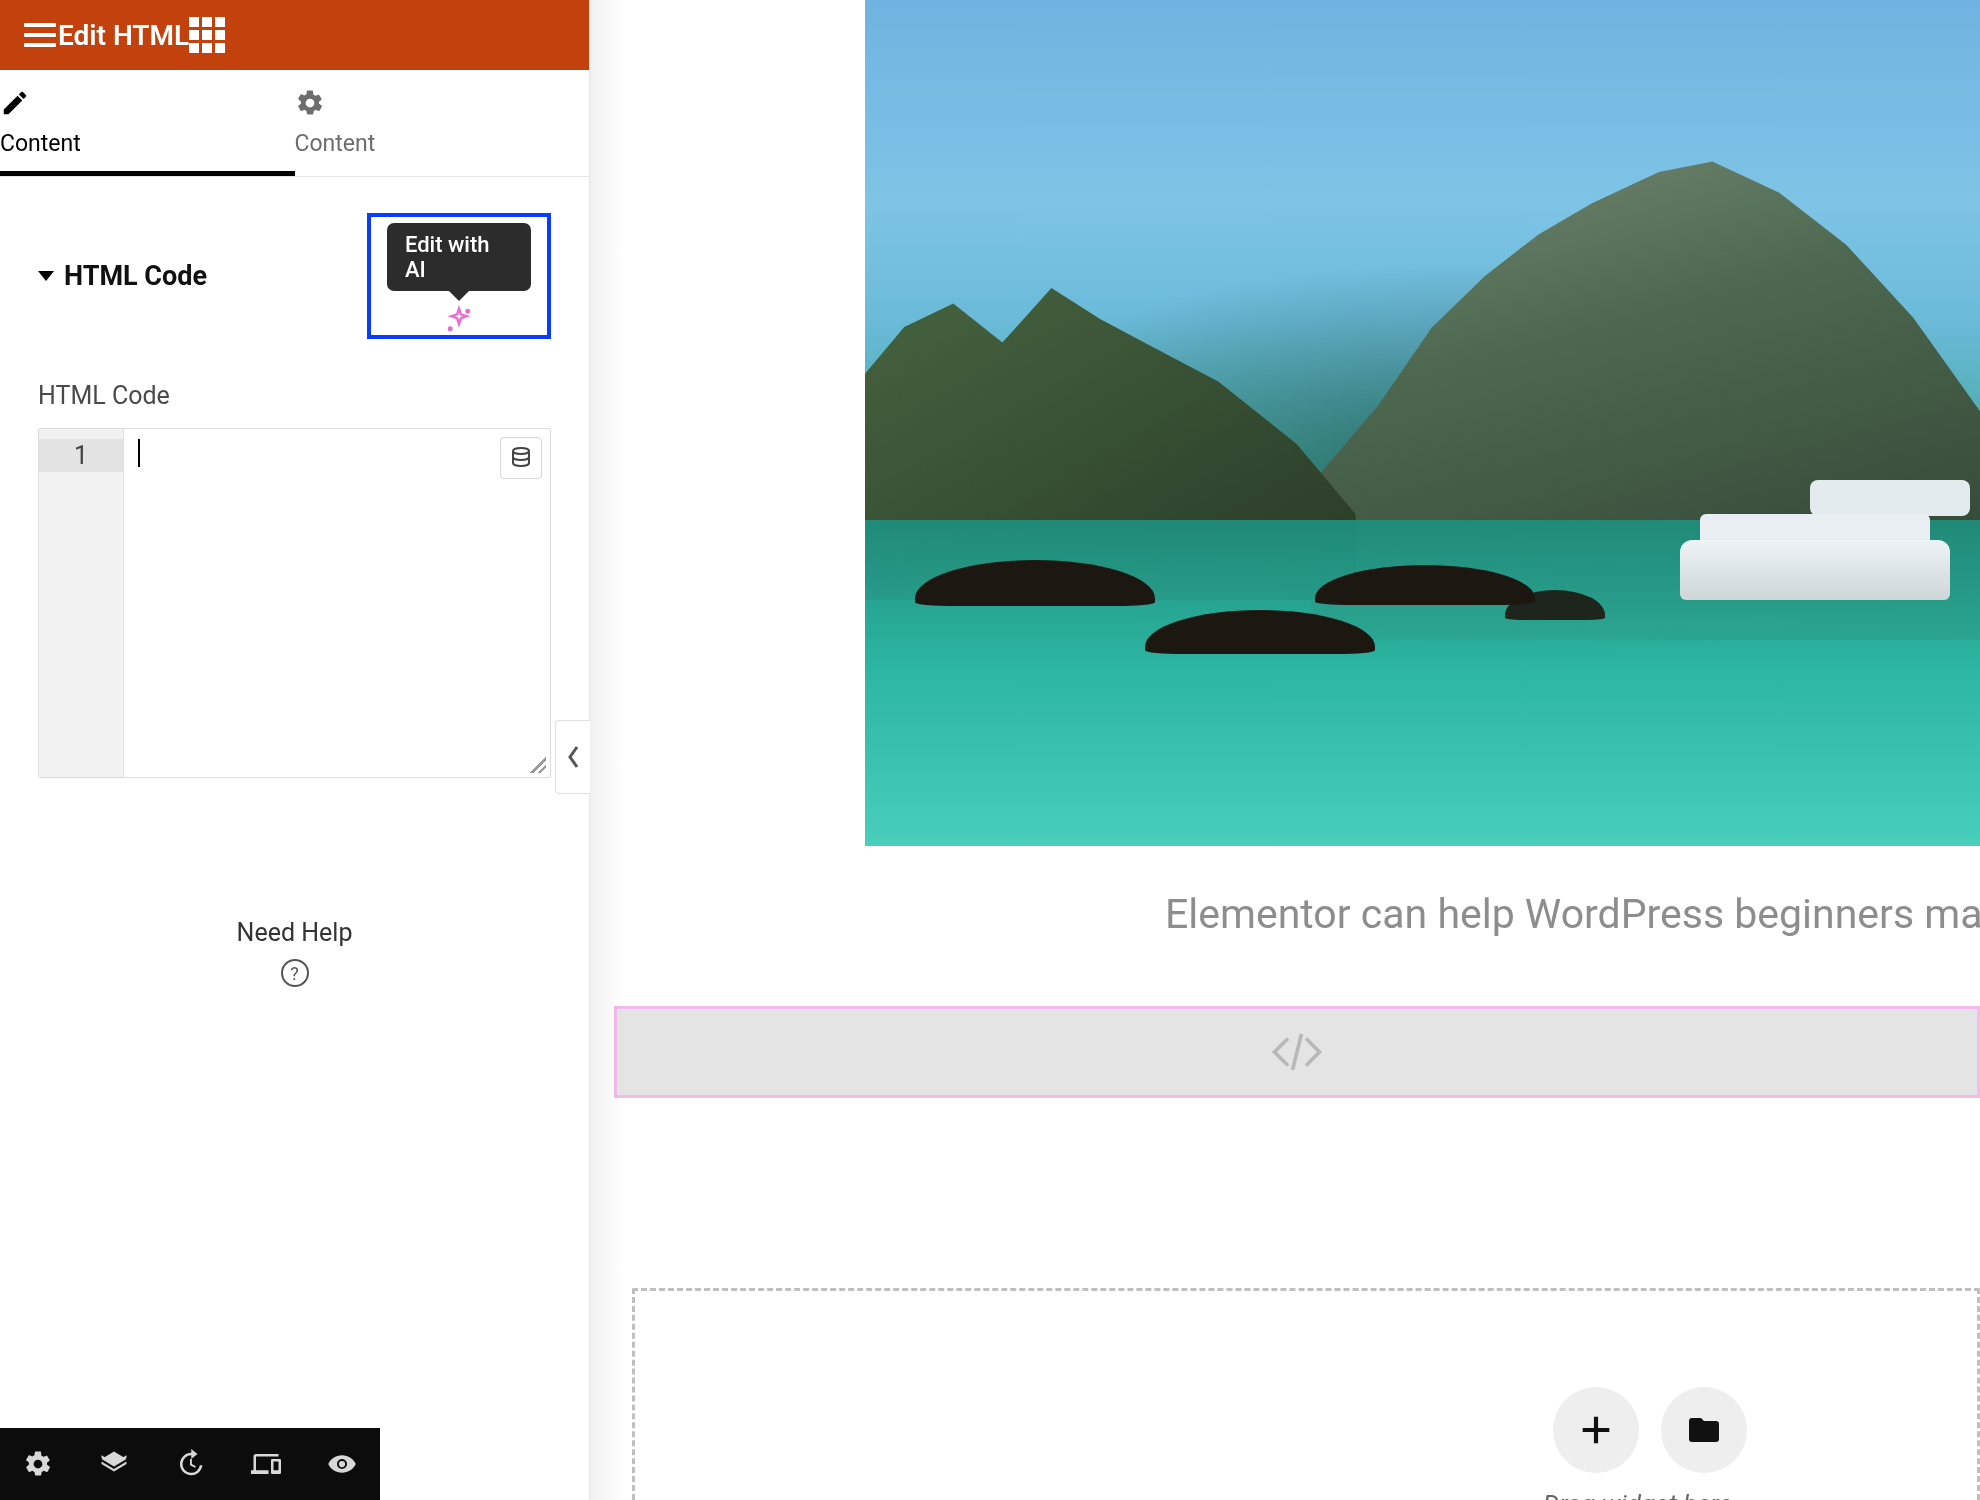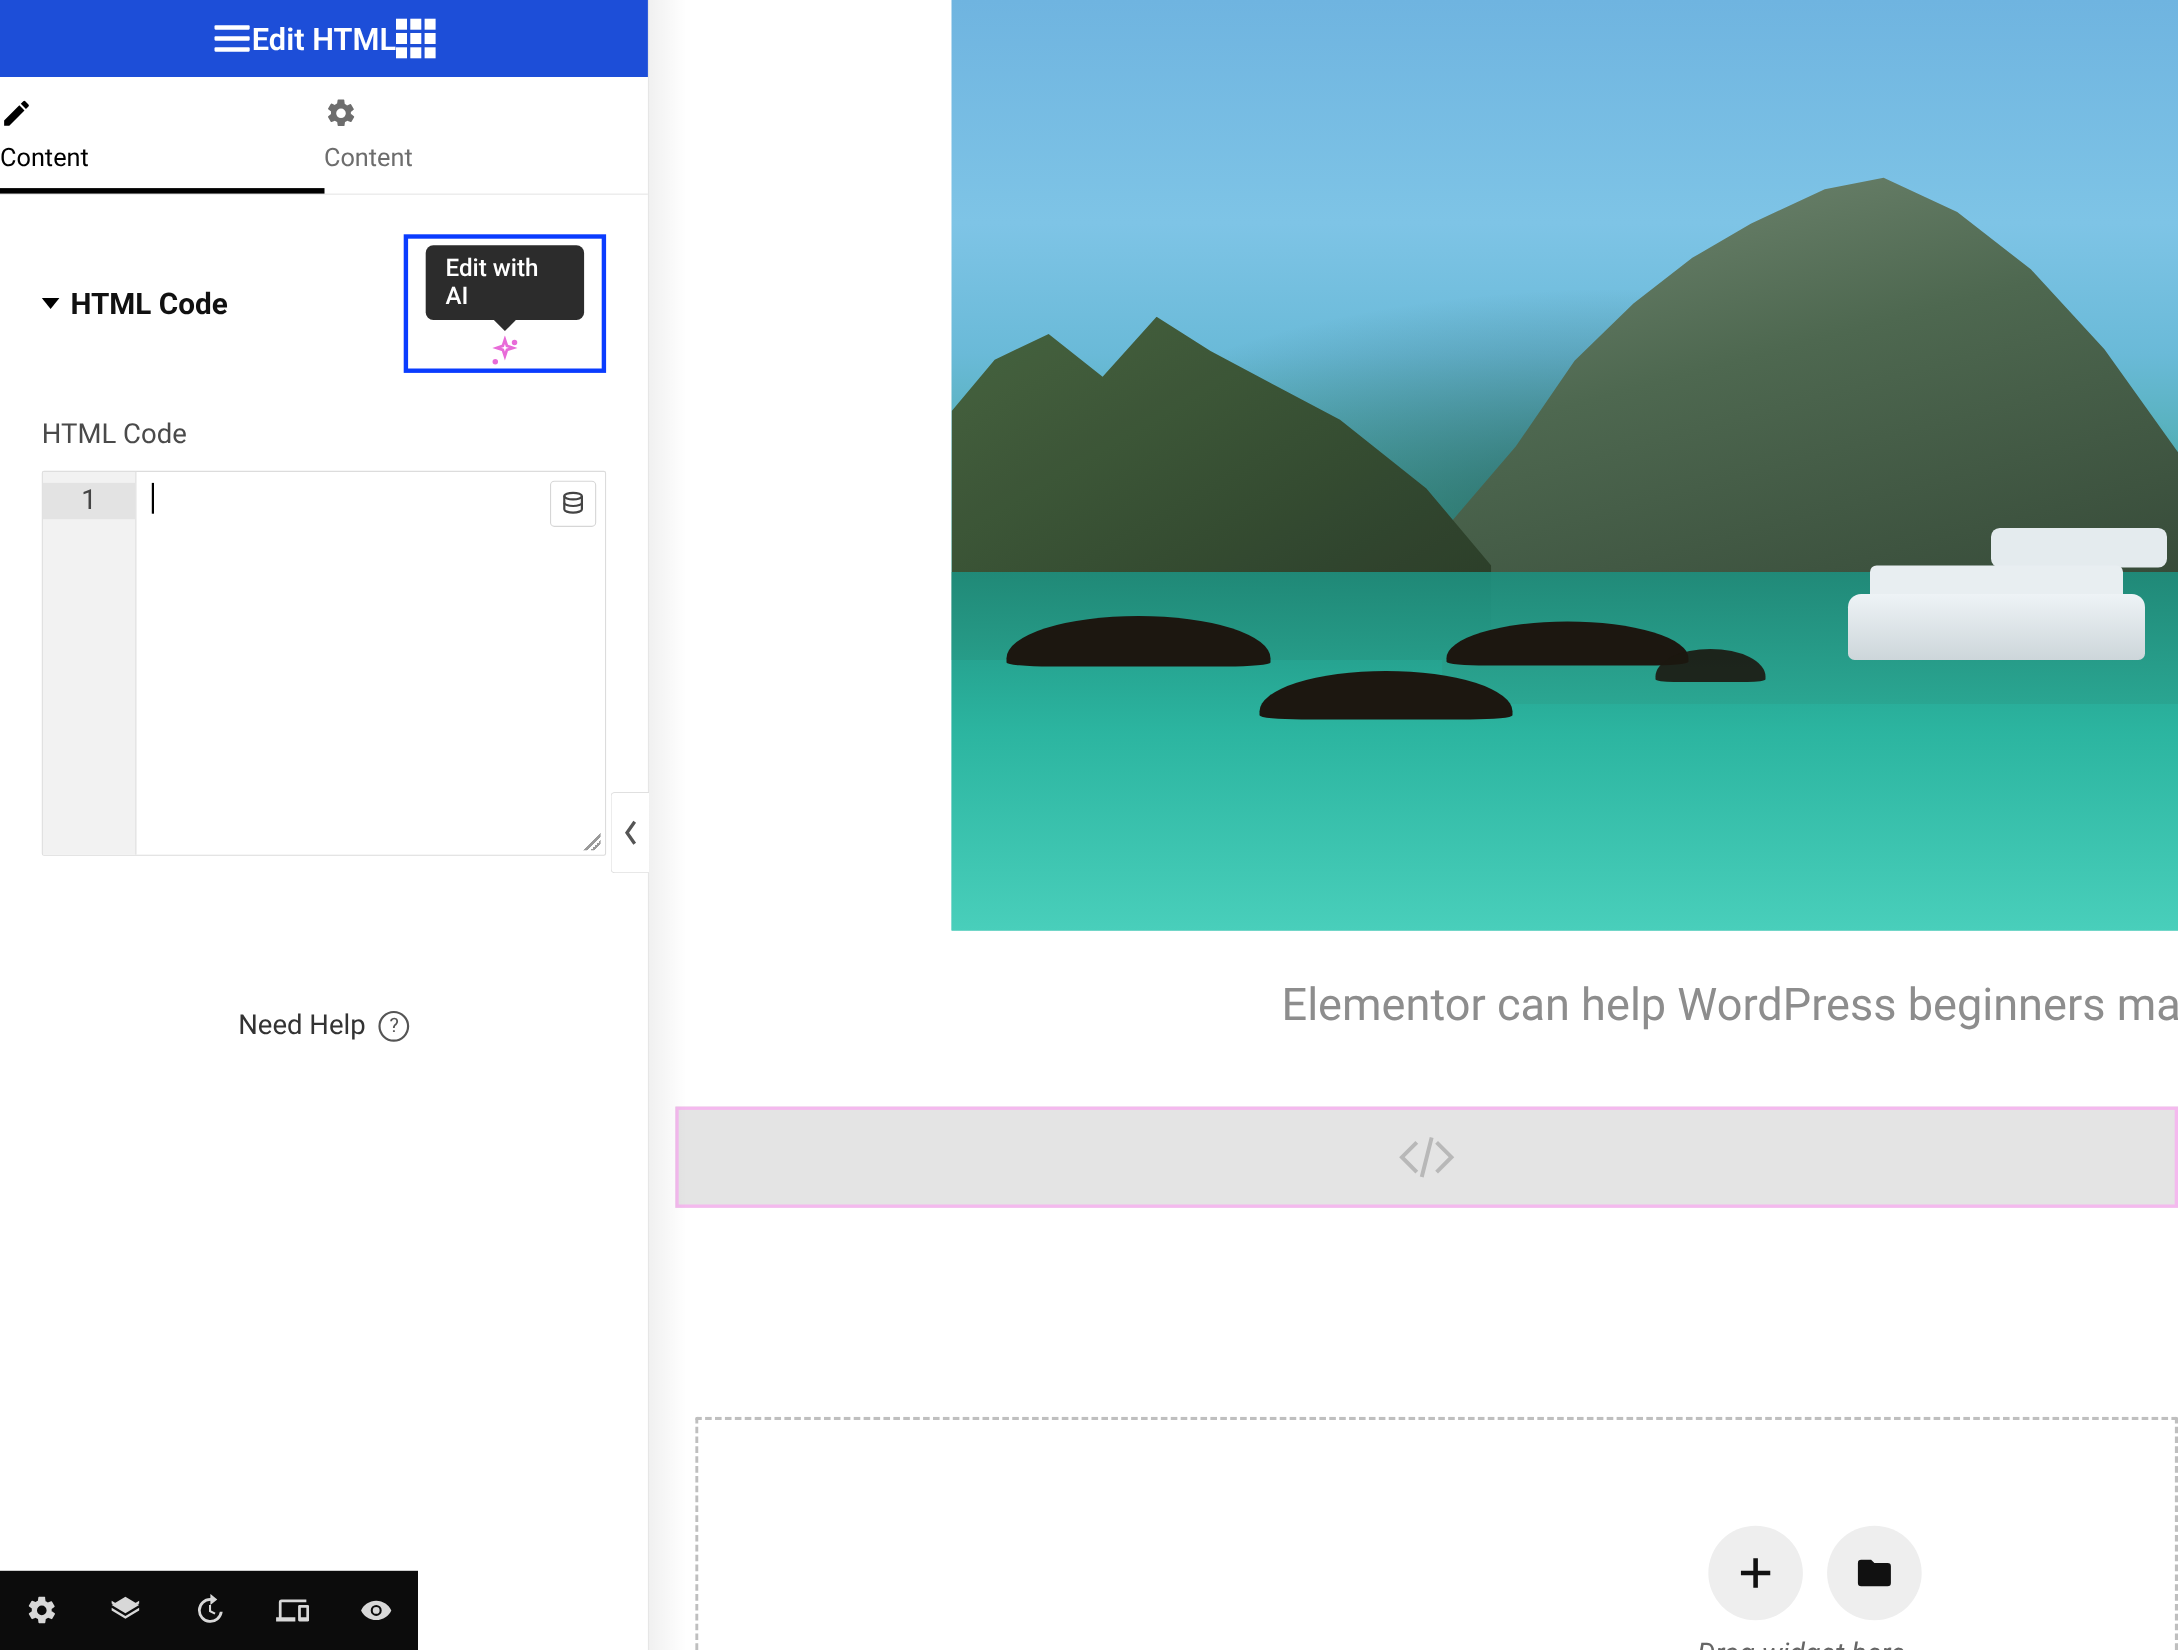--- a/index.html
+++ b/index.html
@@ -11,25 +11,25 @@
     width: 590px;
     height: 100%;
     background: #fff;
     border-right: 1px solid #e6e6e6;
     display: flex;
     flex-direction: column;
     position: relative;
   }
   .panel-header {
     height: 70px;
-    background: #1d4ed8;
+    background: #c2410c;
     color: #fff;
     display: flex;
     align-items: center;
-    justify-content: center;
+    justify-content: flex-start;
     padding: 0 22px;
     font-weight: 600;
     font-size: 28px;
   }
   .panel-header .icon-btn { width: 36px; height: 36px; display:flex; align-items:center; justify-content:center; cursor:pointer; }
   .hamburger { display:flex; flex-direction:column; gap:6px; }
   .hamburger span { display:block; width:32px; height:4px; background:#fff; border-radius:1px; }
   .grid-dots { display:grid; grid-template-columns:repeat(3,10px); grid-template-rows:repeat(3,10px); gap:3px; }
   .grid-dots span { width:10px; height:10px; background:#fff; }
 
@@ -84,21 +84,21 @@
   }
   .resize-handle {
     position:absolute; right:4px; bottom:4px; width:18px; height:18px;
     background:
       linear-gradient(135deg, transparent 55%, #9a9a9a 55%, #9a9a9a 65%, transparent 65%),
       linear-gradient(135deg, transparent 75%, #9a9a9a 75%, #9a9a9a 85%, transparent 85%);
   }
 
   .need-help {
     text-align:center; margin-top:140px; font-size:25px; color:#333;
-    display:flex; align-items:center; justify-content:center; gap:12px; cursor:pointer;
+    display:flex; align-items:center; justify-content:center; gap:12px; cursor:pointer;flex-direction:column;
   }
   .help-circ { width:28px; height:28px; border:2px solid #555; border-radius:50%; display:inline-flex; align-items:center; justify-content:center; font-size:18px; color:#555; }
 
   
   .collapse-handle {
     position:absolute; top:720px; right:-2px; width:36px; height:74px;
     background:#fff; border:1px solid #e0e0e0; border-right:none;
     display:flex; align-items:center; justify-content:center; cursor:pointer;
     border-radius:4px 0 0 4px;
   }

